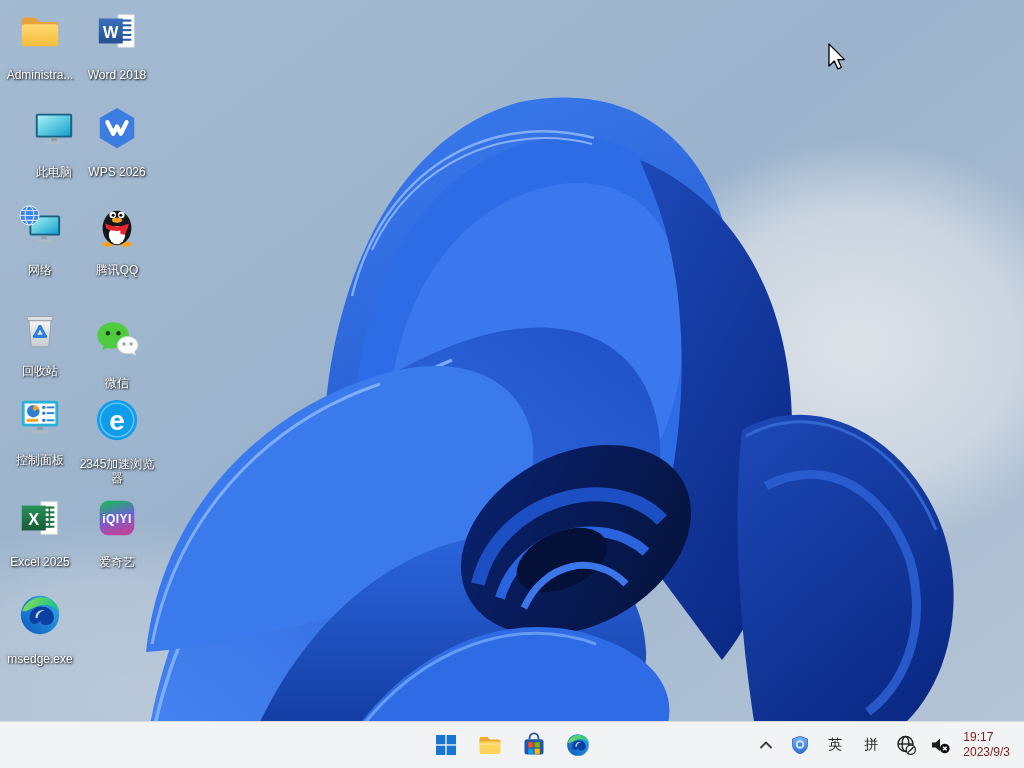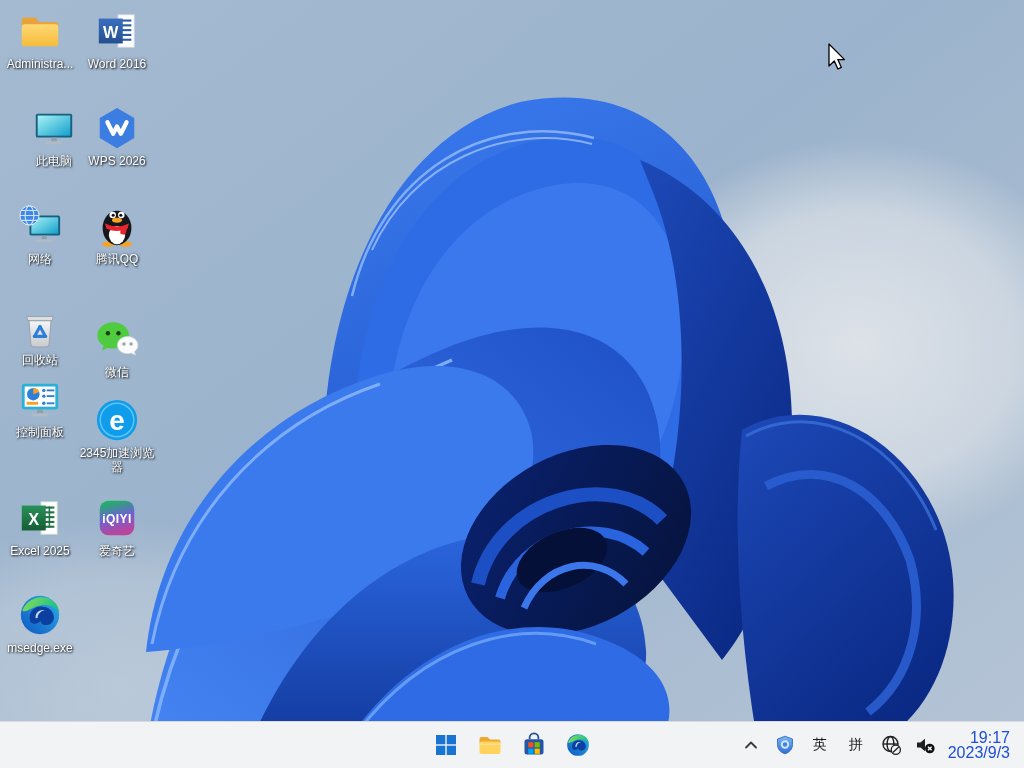--- a/index.html
+++ b/index.html
@@ -11,21 +11,21 @@
   
   .wallpaper{position:absolute;inset:0;z-index:0;}
   .wallpaper svg{display:block;width:1024px;height:768px;}
   
   .cell{
     position:absolute;width:76px;display:flex;flex-direction:column;
     align-items:center;z-index:2;cursor:default;
   }
   .cell svg.ic{width:46px;height:46px;display:block;}
   .cell .label{
-    margin-top:3px;font-size:12px;line-height:14px;color:#fff;text-align:center;
+    margin-top:14px;font-size:12px;line-height:14px;color:#fff;text-align:center;
     max-width:86px;overflow-wrap:anywhere;
     text-shadow:1px 1px 2px rgba(0,0,0,.85),0 0 3px rgba(0,0,0,.5);
   }
   
   .taskbar{
     position:absolute;left:0;bottom:0;width:1024px;height:46px;
     background:#f2f3f5;border-top:1px solid #d8dadd;z-index:5;
     display:flex;align-items:center;
   }
   .tb-center{
@@ -40,21 +40,21 @@
   .tray{
     position:absolute;right:6px;top:0;height:46px;display:flex;align-items:center;
   }
   .tray-item{
     height:36px;display:flex;align-items:center;justify-content:center;
     cursor:pointer;border-radius:5px;padding:0 5px;
   }
   .tray-item svg{width:24px;height:24px;display:block;}
   .ime{font-size:14px;color:#1b1b1b;padding:0 11px;}
   .clock{
-    text-align:right;font-size:16px;line-height:15px;color:#1d4ed8;
+    font-size:12px;line-height:15px;color:#7f1d1d;
     padding:0 8px 0 6px;cursor:pointer;
   }
   
   .cursor{position:absolute;left:827px;top:43px;z-index:9;pointer-events:none;}
 </style>
 </head>
 <body>
 
 <svg width="0" height="0" style="position:absolute" aria-hidden="true">
   <defs>
@@ -179,21 +179,21 @@
     <g fill="#2b5ea7">
       <rect x="28" y="12" width="11" height="2.2"></rect>
         <rect x="28" y="17" width="11" height="2.2"></rect>
       <rect x="28" y="22" width="11" height="2.2"></rect>
         <rect x="28" y="27" width="11" height="2.2"></rect>
       <rect x="28" y="32" width="11" height="2.2"></rect>
     </g>
     <rect x="5" y="11" width="25" height="26" fill="url(#g_word)"></rect>
     <text x="17.5" y="31" font-size="17" font-weight="bold" fill="#fff" text-anchor="middle">W</text>
   </svg>
-  <div class="label">Word 2016</div>
+  <div class="label">Word 2018</div>
 </div>
 
 <div class="cell" style="left:16px;top:105px">
   <svg class="ic" viewBox="0 0 48 48">
     <rect x="5" y="9" width="38" height="25" rx="2" fill="#17607f"></rect>
     <rect x="7" y="11" width="34" height="21" fill="url(#g_screen)"></rect>
     <rect x="21" y="34" width="6" height="4" fill="#8fa0ab"></rect>
     <rect x="15" y="38" width="18" height="3" rx="1.5" fill="#aebcc6"></rect>
   </svg>
   <div class="label">此电脑</div>
@@ -256,21 +256,21 @@
     <path d="M20,6.5 C11,6.5 3.5,12.5 3.5,20 C3.5,24.6 6,28.5 10,30.8 L8.6,36 L14.3,33 C16.1,33.6 18,33.9 20,33.9 C29,33.9 36.5,27.6 36.5,20 C36.5,12.5 29,6.5 20,6.5 Z" fill="#4ecb3f"></path>
     <circle cx="14.5" cy="18" r="2.3" fill="#1d3d16"></circle>
       <circle cx="25.5" cy="18" r="2.3" fill="#1d3d16"></circle>
     <path d="M35,21.5 C29.2,21.5 24.5,25.5 24.5,30.4 C24.5,35.3 29.2,39.2 35,39.2 C36.4,39.2 37.7,39 38.9,38.6 L43.2,40.8 L42,37 C44.6,35.4 45.8,33 45.8,30.4 C45.8,25.5 40.8,21.5 35,21.5 Z" fill="#fbfbfb" stroke="#d8dde1" stroke-width="0.8"></path>
     <circle cx="31.3" cy="29.3" r="1.8" fill="#9aa4ac"></circle>
       <circle cx="38.7" cy="29.3" r="1.8" fill="#9aa4ac"></circle>
   </svg>
   <div class="label">微信</div>
 </div>
 
-<div class="cell" style="left:2px;top:376px">
+<div class="cell" style="left:2px;top:393px">
   <svg class="ic" viewBox="0 0 48 48">
     <rect x="5" y="8" width="38" height="27" rx="2.5" fill="#2bb1d8"></rect>
     <rect x="8" y="11" width="32" height="21" fill="#fff"></rect>
     <circle cx="17" cy="19" r="6.5" fill="#2f7fd6"></circle>
     <path d="M17,19 L17,12.5 A6.5,6.5 0 0 1 23.2,16.8 Z" fill="#f7a223"></path>
     <g fill="#2f7fd6">
       <circle cx="28" cy="15" r="1.8"></circle>
         <rect x="31" y="14" width="8" height="2"></rect>
       <circle cx="28" cy="21" r="1.8"></circle>
         <rect x="31" y="20" width="8" height="2"></rect>

